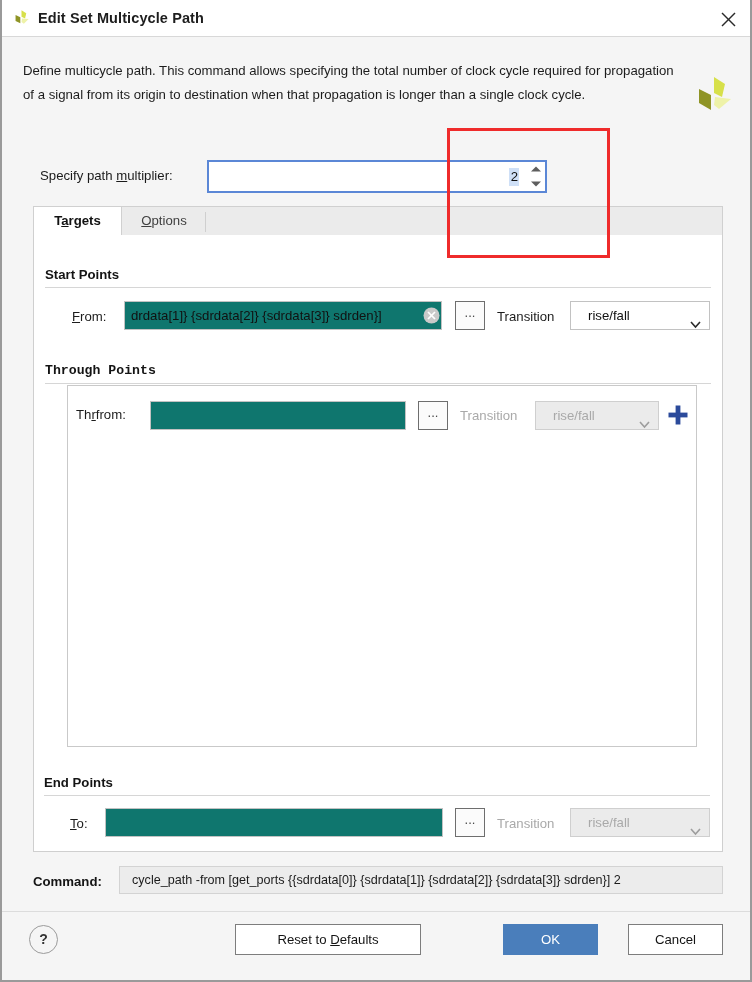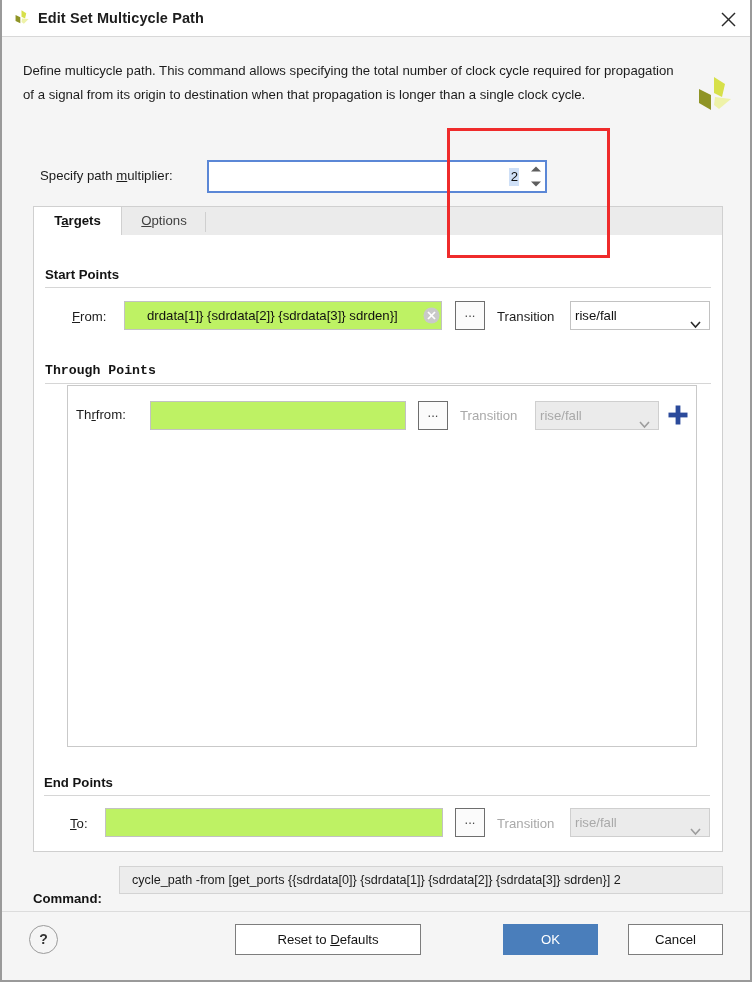--- a/index.html
+++ b/index.html
@@ -209,25 +209,25 @@
   .field-label {
     position: absolute;
     font-size: 13.2px;
     color: #1c1c1c;
     white-space: nowrap;
   }
   .field-label.dim { color: #a9a9a9; }
   .text-input {
     position: absolute;
     box-sizing: border-box;
-    background: #bef264;
+    background: #0f766e;
     border: 1px solid #c2c2c2;
     font-size: 13.2px;
     color: #111;
-    padding: 0 22px;
+    padding: 0 6px;
     line-height: 27px;
     white-space: nowrap;
     overflow: hidden;
   }
   .ellipsis-btn {
     position: absolute;
     box-sizing: border-box;
     width: 30px; height: 29px;
     background: #fbfbfb;
     border: 1px solid #6e6e6e;
@@ -239,21 +239,21 @@
   }
   .combo {
     position: absolute;
     box-sizing: border-box;
     height: 29px;
     background: #ffffff;
     border: 1px solid #c2c2c2;
     font-size: 13.2px;
     color: #111;
     line-height: 27px;
-    padding-left: 4px;
+    padding-left: 17px;
     cursor: pointer;
   }
   .combo.disabled {
     background: #ebebeb;
     border-color: #cfcfcf;
     color: #a9a9a9;
     cursor: default;
   }
   .combo .chev {
     position: absolute;
@@ -282,21 +282,20 @@
     cursor: pointer;
   }
 
   
   #cmd-label {
     position: absolute;
     left: 31px; top: 874px;
     font-size: 13.2px;
     font-weight: bold;
     color: #141414;
-    margin-top: 17px;
   }
   #cmd-box {
     position: absolute;
     left: 117px; top: 866px;
     width: 604px; height: 28px;
     background: #ececec;
     border: 1px solid #d3d3d3;
     box-sizing: border-box;
     font-size: 12.6px;
     color: #1b1b1b;

